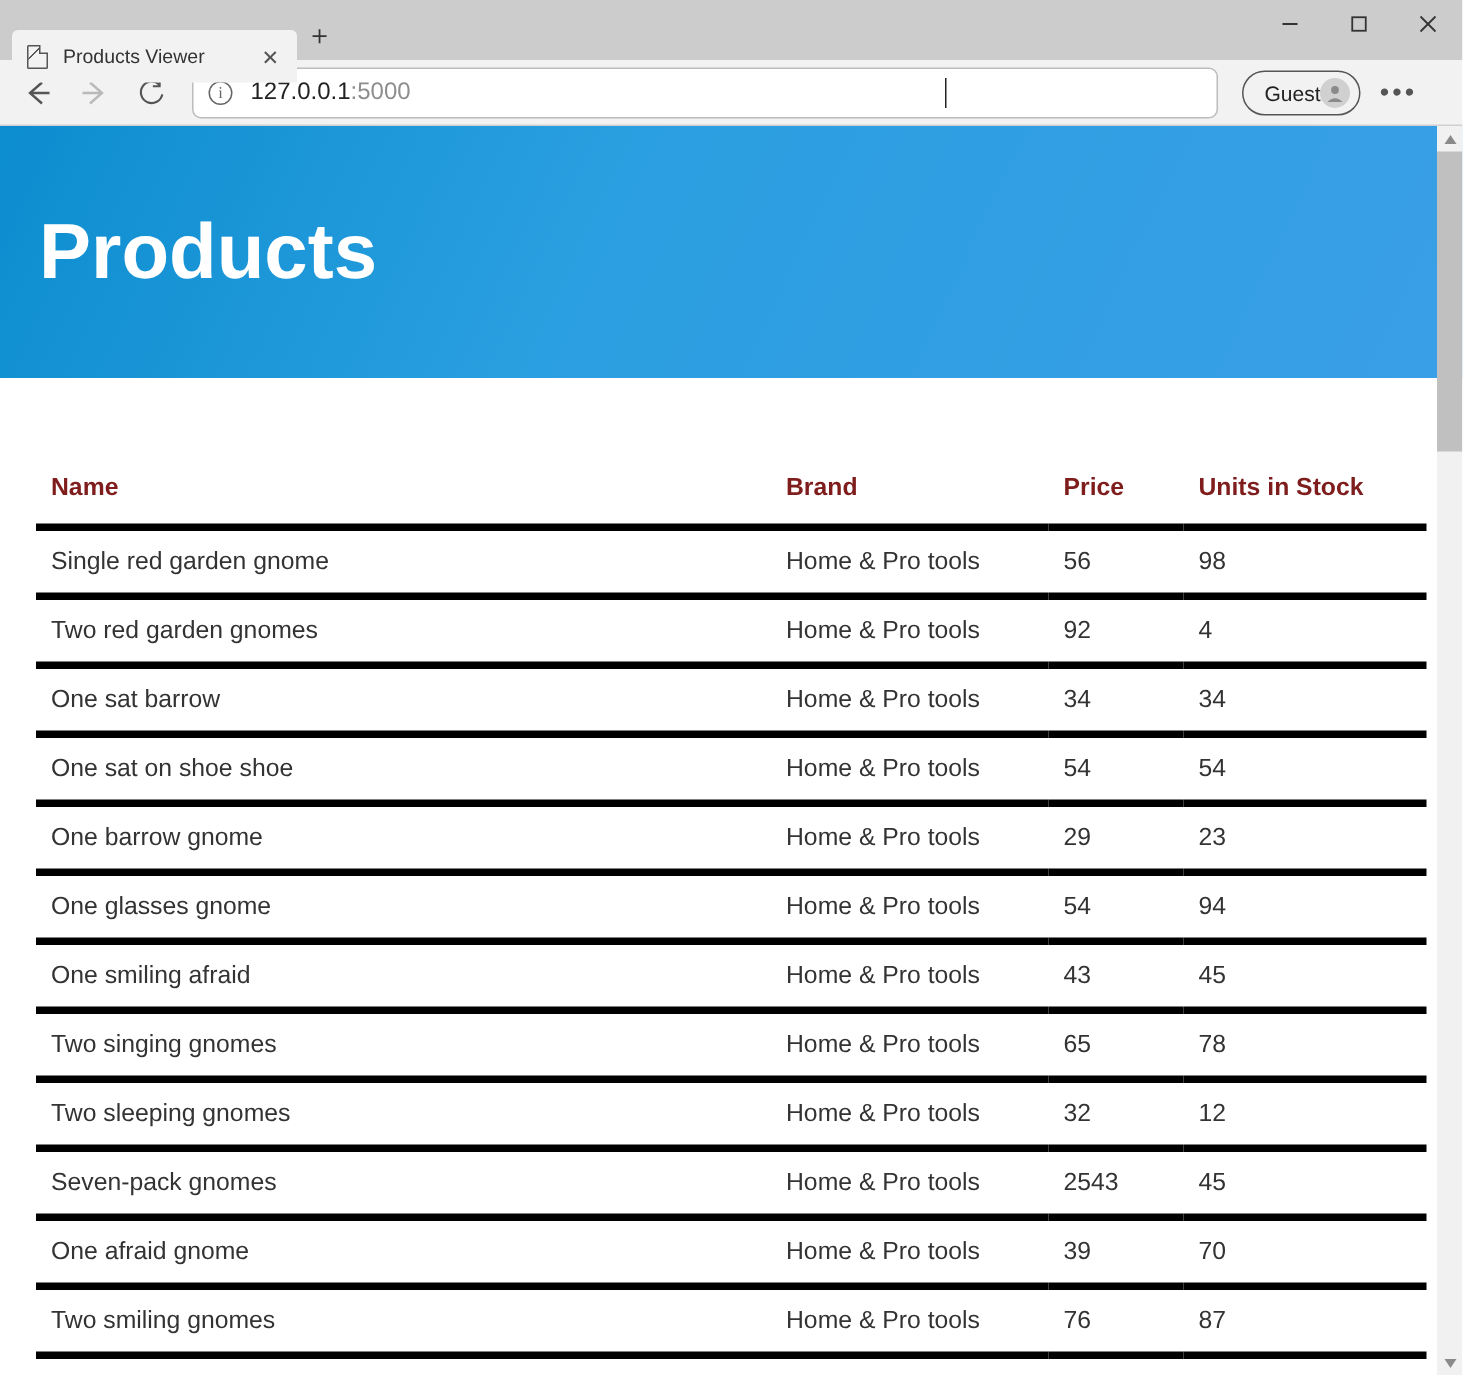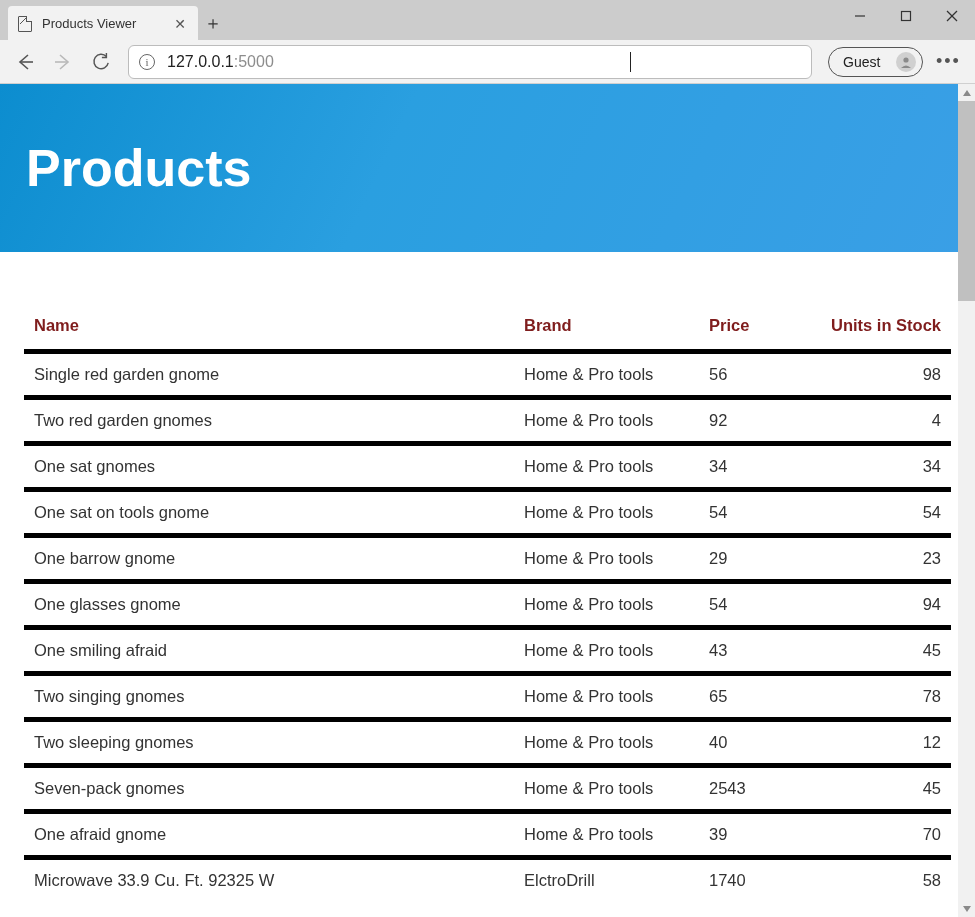--- a/index.html
+++ b/index.html
@@ -7,21 +7,21 @@
 
   
   .titlebar {
     height: 40px;
     background: #cccccc;
     display: flex;
     align-items: flex-start;
     position: relative;
   }
   .tab {
-    margin-top: 6px;
+    margin-top: 20px;
     margin-left: 8px;
     height: 35px;
     width: 190px;
     background: #f2f2f2;
     border-top-left-radius: 4px;
     border-top-right-radius: 4px;
     display: flex;
     align-items: center;
     padding: 0 10px;
     font-size: 13px;
@@ -89,21 +89,21 @@
   }
   .addr .port { color:#8d8d8d;text-align:center; }
   .addr .caret {
     width:1px; height:20px; background:#222; margin-left:356px;
   }
 
   .guest {
     margin-left:12px;
     height:30px; padding:0 6px 0 14px;
     border:1px solid #555; border-radius:16px;
-    display:flex; align-items:center; gap:16px;
+    display:flex; align-items:center; gap:0;
     font-size:14px; color:#222;
   }
   .guest .avatar {
     width:20px; height:20px; border-radius:50%; background:#d0d0d0;
     display:flex; align-items:center; justify-content:center;
   }
   .more {
     width:34px; height:34px; display:flex; align-items:center; justify-content:center;
     font-size:18px; color:#555; letter-spacing:2px; margin-left:4px;
   }
@@ -149,21 +149,21 @@
     border-bottom:2px solid #dedede;
     color:#7f1d1d;
   }
   table.products tbody td {
     padding:11px 10px;
     border-top:5px solid #000000;
   }
   table.products th.col-name, table.products td.col-name { width:490px; }
   table.products th.col-brand, table.products td.col-brand { width:185px; }
   table.products th.col-price, table.products td.col-price { width:90px; }
-  table.products th.col-stock, table.products td.col-stock { text-align:right; }
+  table.products th.col-stock, table.products td.col-stock { text-align:left; }
 </style>
 </head>
 <body>
 
 <div class="titlebar">
   <div class="tab">
     <span class="favicon"></span>
     <span class="tab-title">Products Viewer</span>
     <span class="close">✕</span>
   </div>
@@ -250,27 +250,27 @@
               <td class="col-price">56</td>
               <td class="col-stock">98</td>
             </tr>
             <tr>
               <td class="col-name">Two red garden gnomes</td>
               <td class="col-brand">Home &amp; Pro tools</td>
               <td class="col-price">92</td>
               <td class="col-stock">4</td>
             </tr>
             <tr>
-              <td class="col-name">One sat gnomes</td>
+              <td class="col-name">One sat barrow</td>
               <td class="col-brand">Home &amp; Pro tools</td>
               <td class="col-price">34</td>
               <td class="col-stock">34</td>
             </tr>
             <tr>
-              <td class="col-name">One sat on tools gnome</td>
+              <td class="col-name">One sat on shoe shoe</td>
               <td class="col-brand">Home &amp; Pro tools</td>
               <td class="col-price">54</td>
               <td class="col-stock">54</td>
             </tr>
             <tr>
               <td class="col-name">One barrow gnome</td>
               <td class="col-brand">Home &amp; Pro tools</td>
               <td class="col-price">29</td>
               <td class="col-stock">23</td>
             </tr>
@@ -288,34 +288,40 @@
             </tr>
             <tr>
               <td class="col-name">Two singing gnomes</td>
               <td class="col-brand">Home &amp; Pro tools</td>
               <td class="col-price">65</td>
               <td class="col-stock">78</td>
             </tr>
             <tr>
               <td class="col-name">Two sleeping gnomes</td>
               <td class="col-brand">Home &amp; Pro tools</td>
-              <td class="col-price">40</td>
+              <td class="col-price">32</td>
               <td class="col-stock">12</td>
             </tr>
             <tr>
               <td class="col-name">Seven-pack gnomes</td>
               <td class="col-brand">Home &amp; Pro tools</td>
               <td class="col-price">2543</td>
               <td class="col-stock">45</td>
             </tr>
             <tr>
               <td class="col-name">One afraid gnome</td>
               <td class="col-brand">Home &amp; Pro tools</td>
               <td class="col-price">39</td>
               <td class="col-stock">70</td>
+            </tr>
+            <tr>
+              <td class="col-name">Two smiling gnomes</td>
+              <td class="col-brand">Home &amp; Pro tools</td>
+              <td class="col-price">76</td>
+              <td class="col-stock">87</td>
             </tr>
             <tr>
               <td class="col-name">Microwave 33.9 Cu. Ft. 92325 W</td>
               <td class="col-brand">ElctroDrill</td>
               <td class="col-price">1740</td>
               <td class="col-stock">58</td>
             </tr>
           </tbody>
       </table>
     </div>

